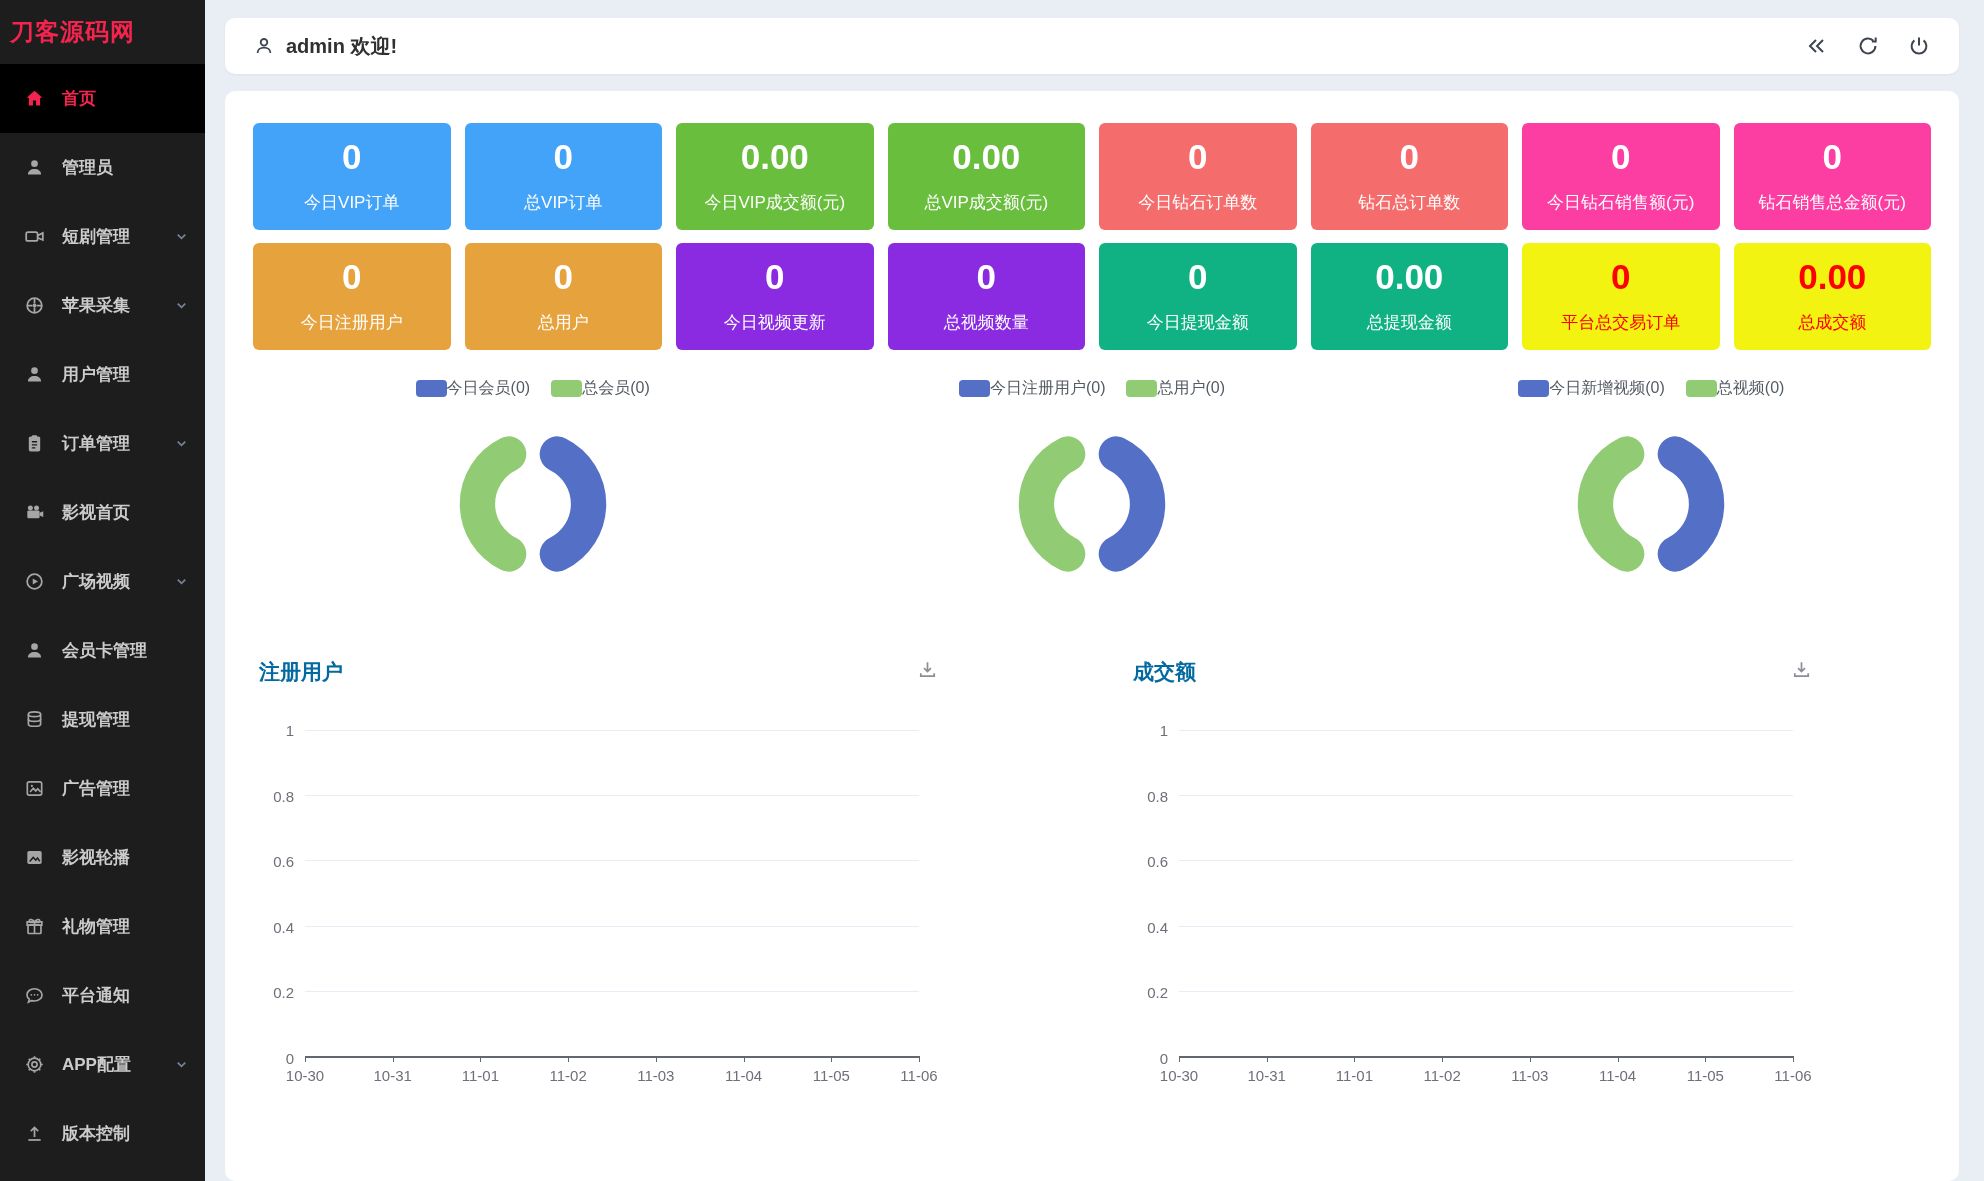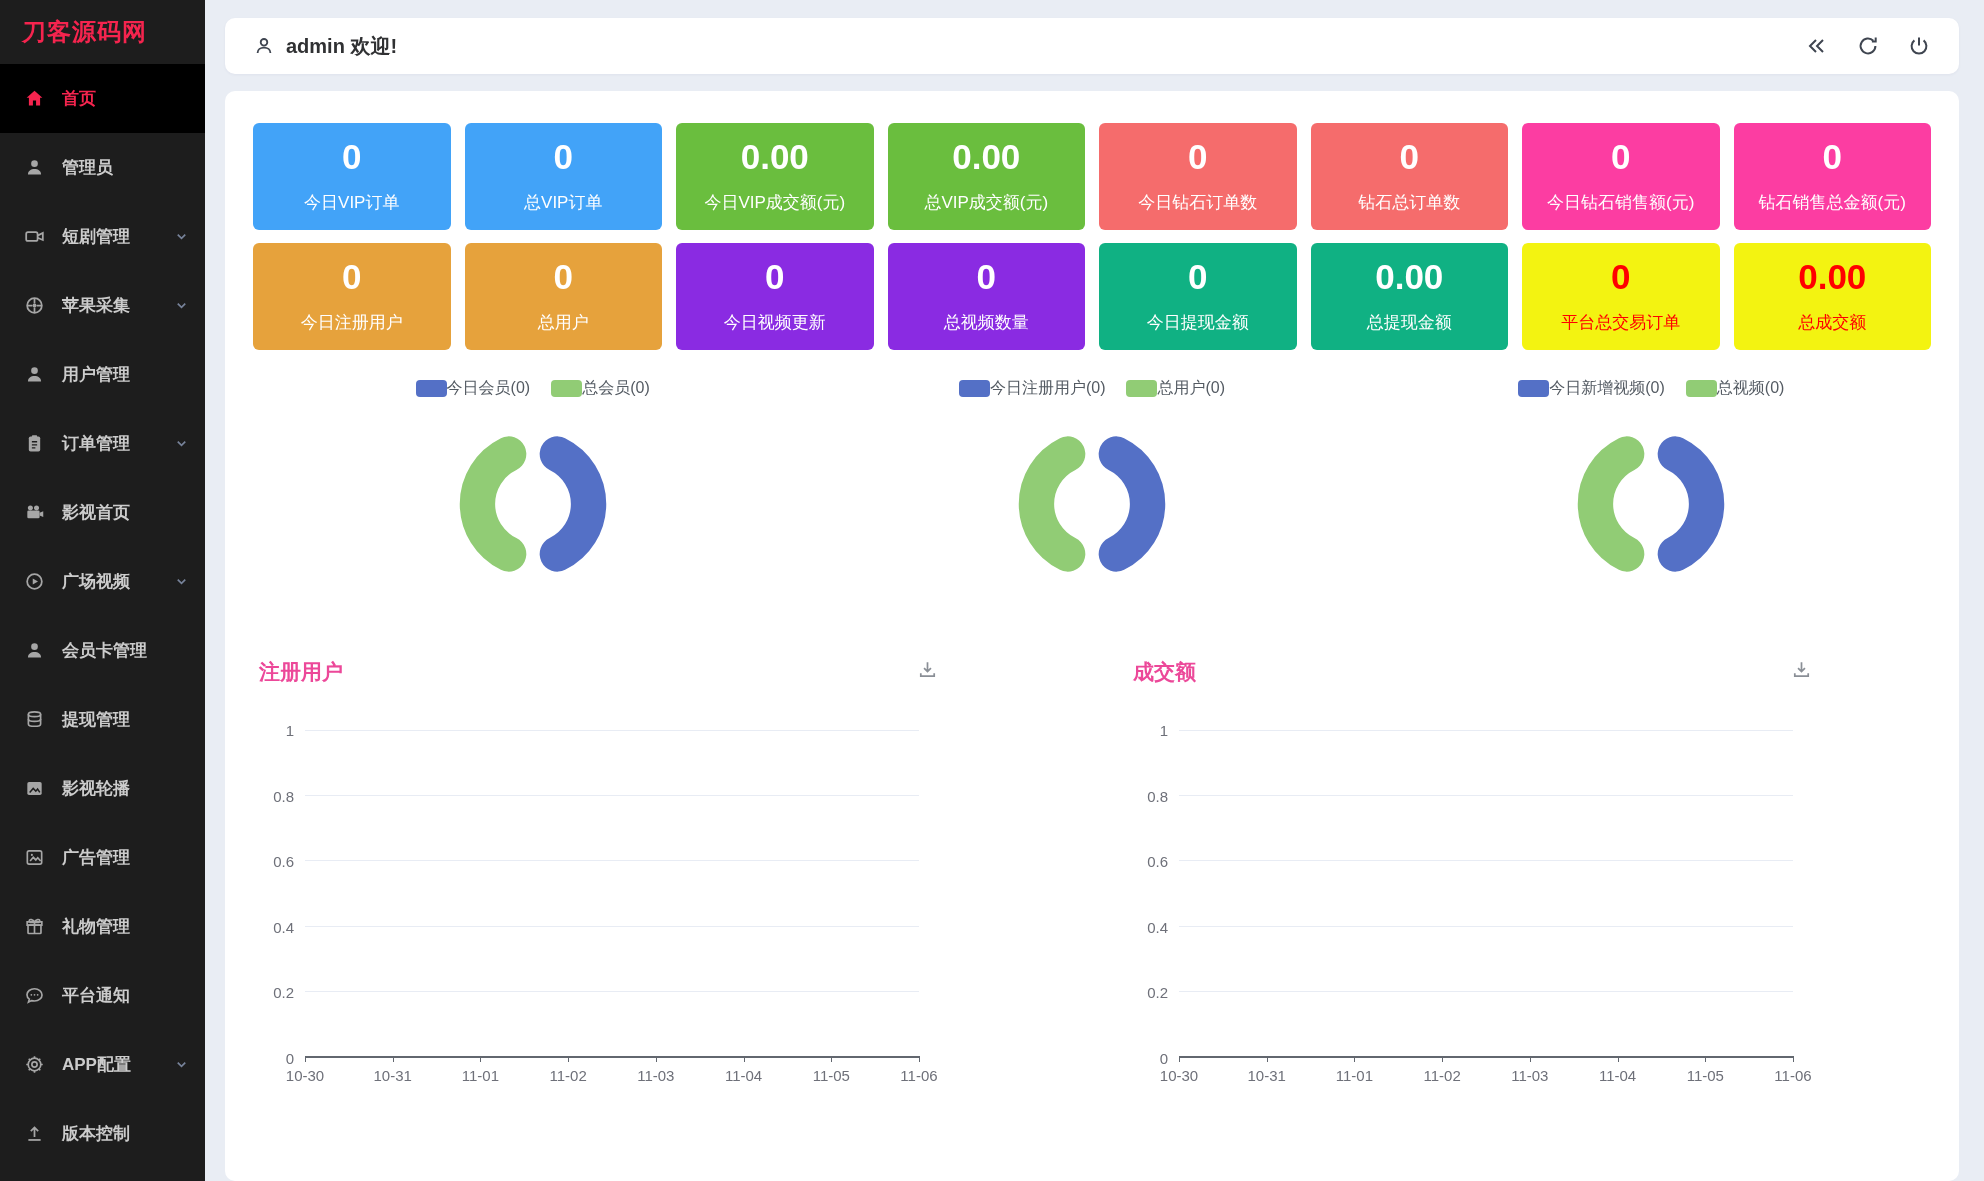--- a/index.html
+++ b/index.html
@@ -1,21 +1,21 @@
 <!DOCTYPE html>
 <html><head>
 <meta charset="utf-8">
 <style>
   * { margin:0; padding:0; box-sizing:border-box; }
   html,body { width:1984px; height:1181px; overflow:hidden; }
   body { background:#e9edf4; font-family:"Liberation Sans","DejaVu Sans",sans-serif; display:flex; }
 
   
   .sidebar { width:205px; flex-shrink:0; background:#1d1d1d; display:flex; flex-direction:column; }
-  .logo { height:64px; display:flex; align-items:center; padding-left:22px; }
+  .logo { height:64px; display:flex; align-items:center; padding-left:10px; }
   .logo-text { color:#f5244e; font-size:24px; font-weight:bold; letter-spacing:1px; }
   .menu { flex:1; }
   .side-item { height:69px; display:flex; align-items:center; padding:0 16px 0 24px; color:#cccccc; cursor:pointer; }
   .side-item .mi { width:21px; height:21px; margin-right:17px; color:#a6a6a6; flex-shrink:0; }
   .side-item .mi svg { width:100%; height:100%; display:block; }
   .side-item .lbl { font-size:17px; font-weight:700; }
   .side-item.active { background:#000; color:#f5244e; }
   .side-item.active .mi { color:#f5244e; }
   .chev { margin-left:auto; width:15px; height:15px; color:#77839a; }
   .chev svg { width:100%; height:100%; display:block; }
@@ -48,21 +48,21 @@
   .legend { display:flex; align-items:center; gap:21px; height:20px; }
   .legend-item { display:flex; align-items:center; }
   .legend-swatch { width:31px; height:17px; border-radius:4px; }
   .legend-label { font-size:16px; color:#545b63; }
   .donut-svg-wrap { margin-top:10px; }
 
   
   .charts-row { display:flex; margin-top:54px; gap:82px; padding:0 6px; }
   .chart-block { flex:1; min-width:0; }
   .chart-head { display:flex; align-items:flex-start; justify-content:space-between; }
-  .chart-title { font-size:21px; font-weight:bold; color:#ec4899; }
+  .chart-title { font-size:21px; font-weight:bold; color:#0369a1; }
   .dl-icon { width:23px; height:23px; color:#8a8f96; cursor:pointer; margin-right:112px; }
   .dl-icon svg { width:100%; height:100%; display:block; }
   .plot { display:flex; height:328px; margin-top:44px; }
   .yaxis { position:relative; width:46px; flex-shrink:0; }
   .ylabel { position:absolute; right:11px; transform:translateY(-50%); font-size:15px; color:#6e7079; }
   .plot-area { flex:1; position:relative; margin-right:132px; border-bottom:2px solid #62676f; }
   .gridline { position:absolute; left:0; right:0; height:1px; background:#e8ecf4; }
   .xtick { position:absolute; top:100%; width:1px; height:6px; background:#62676f; }
   .xlabels { position:relative; height:32px; margin-left:46px; margin-right:132px; }
   .xlabel { position:absolute; top:9px; transform:translateX(-50%); font-size:15px; color:#6e7079; white-space:nowrap; }
@@ -195,37 +195,37 @@
             <ellipse cx="12" cy="6" rx="7" ry="2.7"></ellipse>
             <path d="M5 6v5.5c0 1.5 3.1 2.7 7 2.7s7-1.2 7-2.7V6"></path>
             <path d="M5 11.5V17c0 1.5 3.1 2.7 7 2.7s7-1.2 7-2.7v-5.5"></path>
           </svg>
         </span>
       <span class="lbl">提现管理</span>
     </div>
 
     <div class="side-item">
       <span class="mi">
-          <svg viewBox="0 0 24 24">
-            <rect x="3.8" y="4.5" width="16.4" height="15" rx="2" fill="currentColor"></rect>
-            <path d="M6.5 16.5l4-4.6 3 3.1 2-2.4 2.6 3.9" stroke="#1d1d1d" stroke-width="1.7" fill="none"></path>
-          </svg>
-        </span>
-      <span class="lbl">影视轮播</span>
-    </div>
-
-    <div class="side-item">
-      <span class="mi">
           <svg viewBox="0 0 24 24" fill="none" stroke="currentColor" stroke-width="1.9">
             <rect x="3.8" y="4.5" width="16.4" height="15" rx="2"></rect>
             <path d="M7 16l3.6-4.2 2.9 3 2.2-2.5 3.3 3.7"></path>
             <circle cx="9" cy="9" r="1.2" fill="currentColor" stroke="none"></circle>
           </svg>
         </span>
       <span class="lbl">广告管理</span>
+    </div>
+
+    <div class="side-item">
+      <span class="mi">
+          <svg viewBox="0 0 24 24">
+            <rect x="3.8" y="4.5" width="16.4" height="15" rx="2" fill="currentColor"></rect>
+            <path d="M6.5 16.5l4-4.6 3 3.1 2-2.4 2.6 3.9" stroke="#1d1d1d" stroke-width="1.7" fill="none"></path>
+          </svg>
+        </span>
+      <span class="lbl">影视轮播</span>
     </div>
 
     <div class="side-item">
       <span class="mi">
           <svg viewBox="0 0 24 24" fill="none" stroke="currentColor" stroke-width="1.9">
             <rect x="4.6" y="10.4" width="14.8" height="9.6" rx="1"></rect>
             <path d="M3.6 6.8h16.8v3.6H3.6zM12 6.8V20M12 6.8c-1.6-3.2-6-3.7-6-1.1s4.2 1.6 6 1.1zM12 6.8c1.6-3.2 6-3.7 6-1.1s-4.2 1.6-6 1.1z"></path>
           </svg>
         </span>
       <span class="lbl">礼物管理</span>

